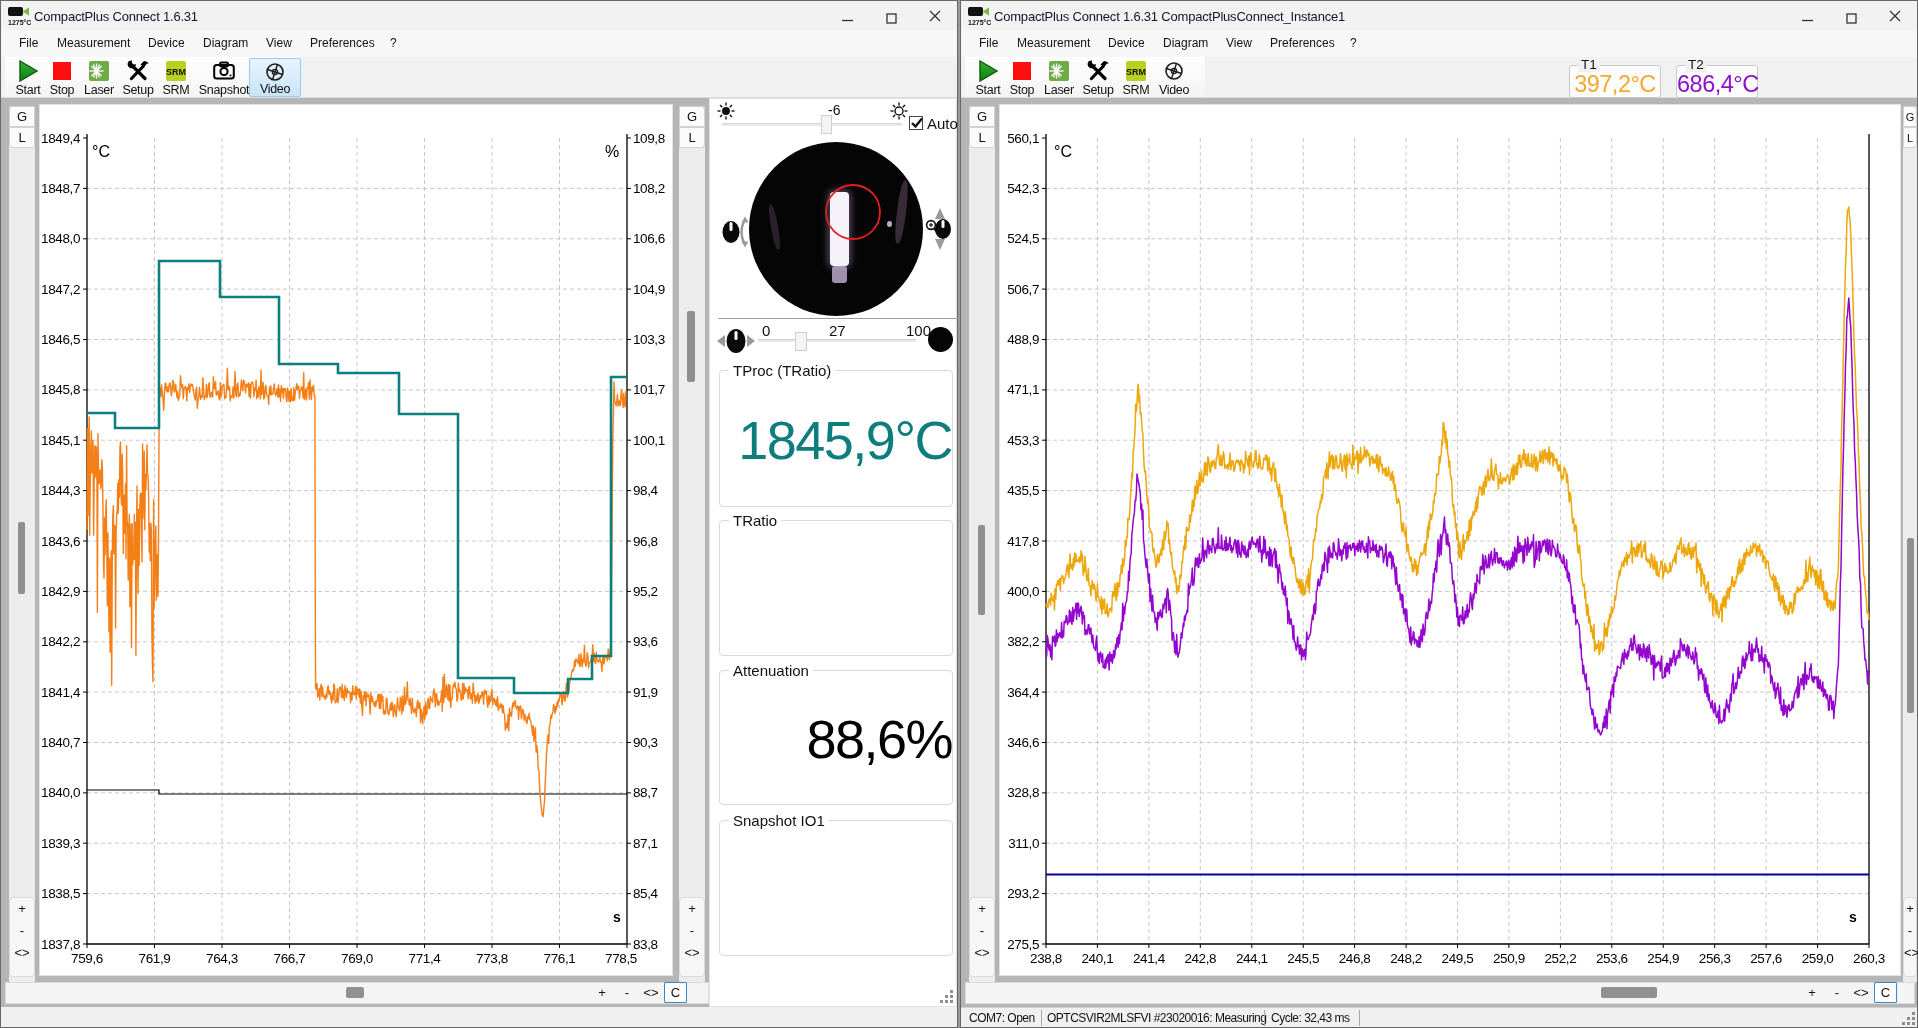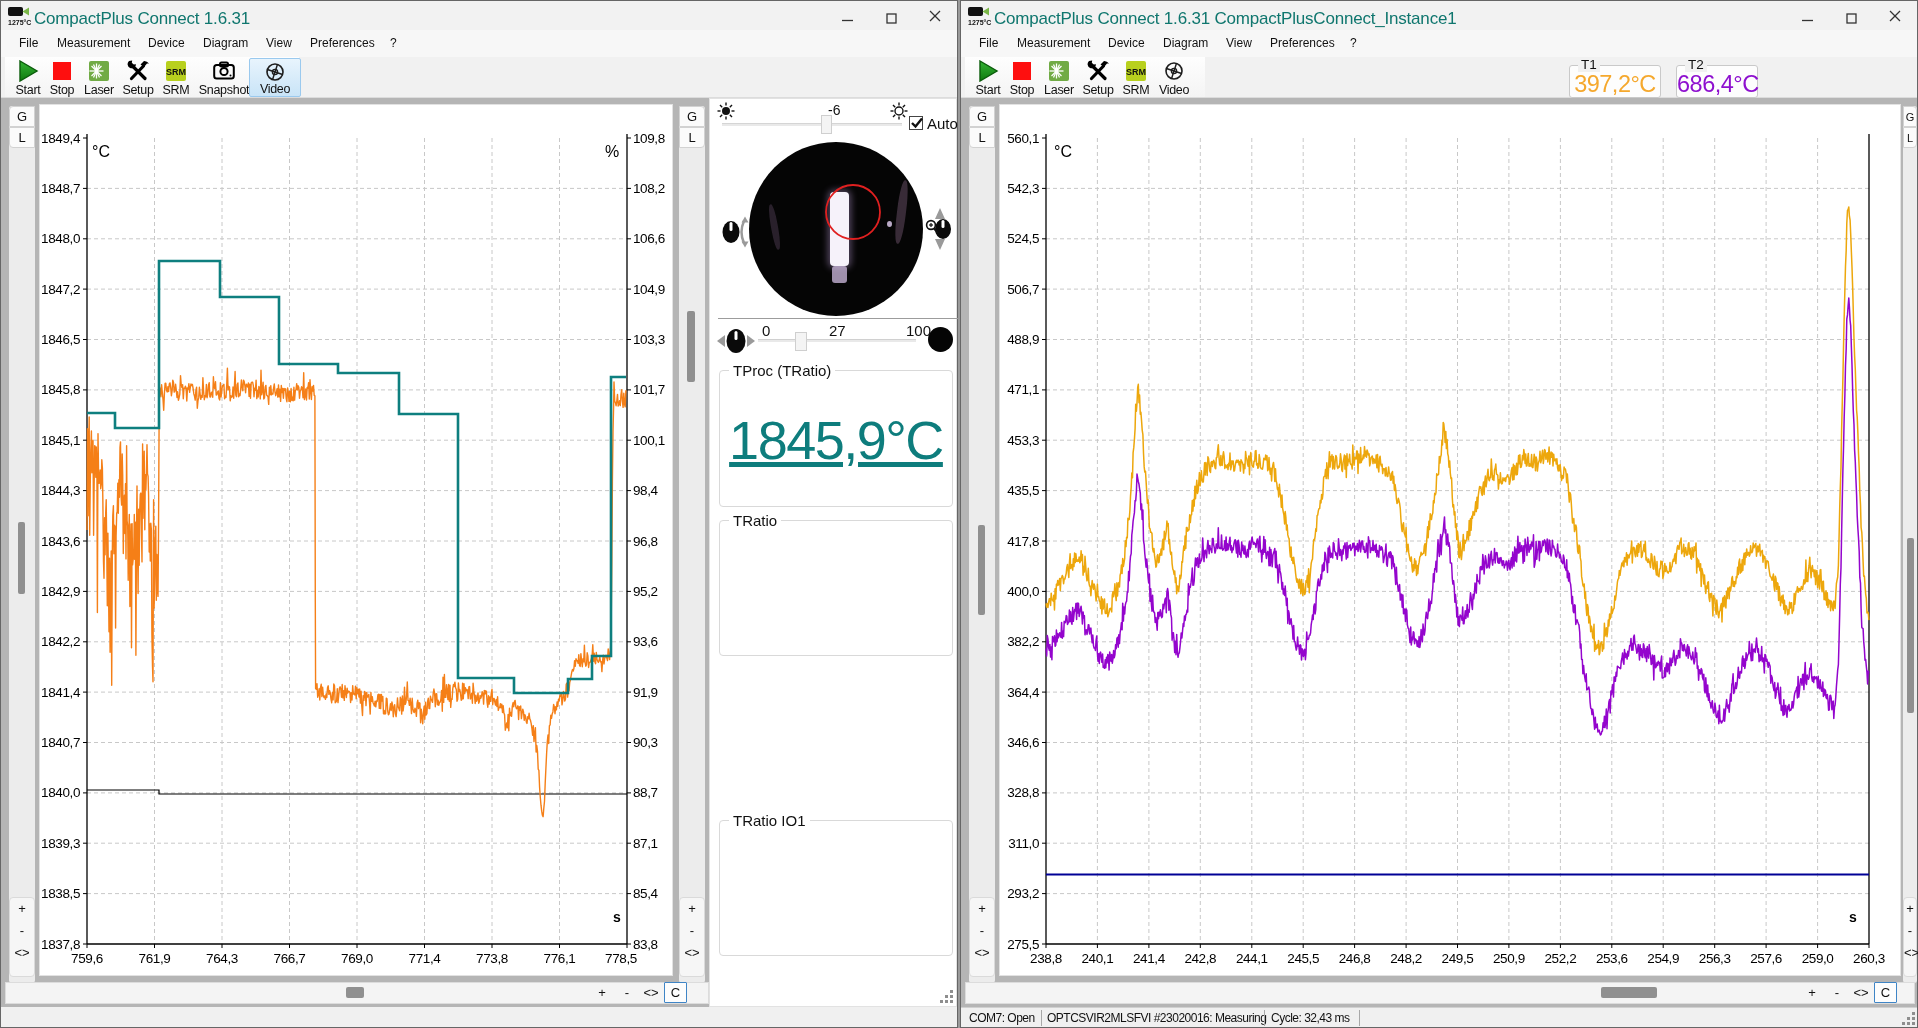--- a/index.html
+++ b/index.html
@@ -1,18 +1,18 @@
 <!DOCTYPE html>
 <html><head><meta charset="utf-8"><style>
 *{margin:0;padding:0;box-sizing:border-box;}
 html,body{width:1918px;height:1028px;overflow:hidden;}
 body{font-family:"Liberation Sans",sans-serif;background:#9a9a9a;position:relative;}
 .win{position:absolute;top:0;width:958px;height:1028px;background:#f0f0f0;border:1px solid #666;}
 .titlebar{position:absolute;left:0;top:0;width:100%;height:29px;background:#f2f2f2;}
-.title-txt{position:absolute;left:33px;top:8px;font-size:17px;letter-spacing:-0.2px;color:#0f766e;white-space:nowrap;}
+.title-txt{position:absolute;left:33px;top:8px;font-size:13px;letter-spacing:-0.2px;color:#0f172a;white-space:nowrap;}
 .wbtn{position:absolute;top:0;height:29px;width:44px;text-align:center;color:#222;}
 .menubar{position:absolute;left:0;top:29px;width:100%;height:27px;background:#f7f7f7;font-size:12px;color:#111;}
 .menubar span{position:absolute;top:6px;}
 .toolbar{position:absolute;left:0;top:56px;width:100%;height:41px;background:#f1f1f1;border-bottom:1px solid #dcdcdc;}
 .toolwhite{position:absolute;left:4px;top:0;height:40px;background:linear-gradient(#fefefe,#f4f4f4);}
 .tbtn{position:absolute;top:1px;height:39px;text-align:center;font-size:12.5px;color:#111;}
 .tbtn .lbl{position:absolute;bottom:0px;width:100%;letter-spacing:-0.3px;}
 .content{position:absolute;left:0;top:97px;width:956px;height:909px;background:#b5b5b5;}
 .statusbar{position:absolute;left:0;top:1006px;width:956px;height:20px;background:#f0f0f0;border-top:1px solid #d0d0d0;font-size:12px;letter-spacing:-0.5px;color:#111;}
 .statusbar span{position:absolute;top:3px;white-space:nowrap;}
@@ -24,21 +24,21 @@
 .colbtns div{height:22px;line-height:22px;font-size:13px;}
 .panel{position:absolute;background:#fff;border:1px solid #e2e2e2;}
 .hscroll{position:absolute;background:#f4f4f4;border:1px solid #dcdcdc;}
 .hthumb{position:absolute;background:#909090;border-radius:2px;}
 .scrbtn{position:absolute;font-size:13px;color:#111;text-align:center;}
 .cbtn{position:absolute;width:23px;height:21px;border:1.5px solid #3f85c6;background:#fdfdfd;font-size:13px;text-align:center;line-height:19px;color:#111;border-radius:1px;}
 .grip{position:absolute;width:13px;height:12px;}
 .grip i{position:absolute;width:3px;height:3px;background:#8e8e8e;}
 .gbox{position:absolute;border:1px solid #d9d9d9;border-radius:4px;background:#fff;}
 .gbox .glab{position:absolute;top:-9px;left:9px;background:#fff;padding:0 4px;font-size:15px;color:#111;white-space:nowrap;}
-.bigval{position:absolute;width:100%;text-align:center;font-size:54px;letter-spacing:-1.5px;text-decoration:underline;}
+.bigval{position:absolute;width:100%;text-align:right;font-size:54px;letter-spacing:-1.5px;}
 </style></head><body>
 <div class="win" style="left:0">
     <div class="titlebar">
       <svg width="24" height="22" style="position:absolute;left:6px;top:4px">
         <rect x="1" y="2" width="15" height="9" rx="2" fill="#111"></rect>
         <polygon points="22,2.5 22,10.5 15.5,6.5" fill="#7ab648"></polygon>
         <text x="1" y="20" font-size="7" font-weight="bold" fill="#111" font-family="Liberation Sans">1275°C</text>
       </svg>
       <span class="title-txt">CompactPlus Connect 1.6.31</span>
       <div class="wbtn" style="right:88px"><svg width="11" height="11" style="margin-top:14px">
@@ -360,22 +360,26 @@
         <div style="position:absolute;left:48px;top:240px;width:158px;height:3px;background:#e9e9e9;border-top:1px solid #d0d0d0"></div>
         <div style="position:absolute;left:85px;top:233px;width:12px;height:19px;background:#f4f4f4;border:1px solid #cfcfcf"></div>
         <div style="position:absolute;left:218px;top:228px;width:25px;height:25px;border-radius:50%;background:#050505"></div>
         <div class="gbox" style="left:9px;top:271px;width:234px;height:137px">
           <span class="glab">TProc (TRatio)</span>
           <div class="bigval" style="top:38px;color:#0e7d7d">1845,9°C</div>
         </div>
         <div class="gbox" style="left:9px;top:421px;width:234px;height:136px">
           <span class="glab">TRatio</span>
         </div>
+        <div class="gbox" style="left:9px;top:571px;width:234px;height:135px">
+          <span class="glab">Attenuation</span>
+          <div class="bigval" style="top:37px;color:#000">88,6%</div>
+        </div>
         <div class="gbox" style="left:9px;top:721px;width:234px;height:136px">
-          <span class="glab">TRatio IO1</span>
+          <span class="glab">Snapshot IO1</span>
         </div>
         <div class="grip" style="right:3px;bottom:3px">
           <i style="right:0;bottom:0"></i>
           <i style="right:5px;bottom:0"></i>
           <i style="right:10px;bottom:0"></i>
           <i style="right:0;bottom:5px"></i>
           <i style="right:5px;bottom:5px"></i>
           <i style="right:0;bottom:10px"></i>
         </div>
       </div>

